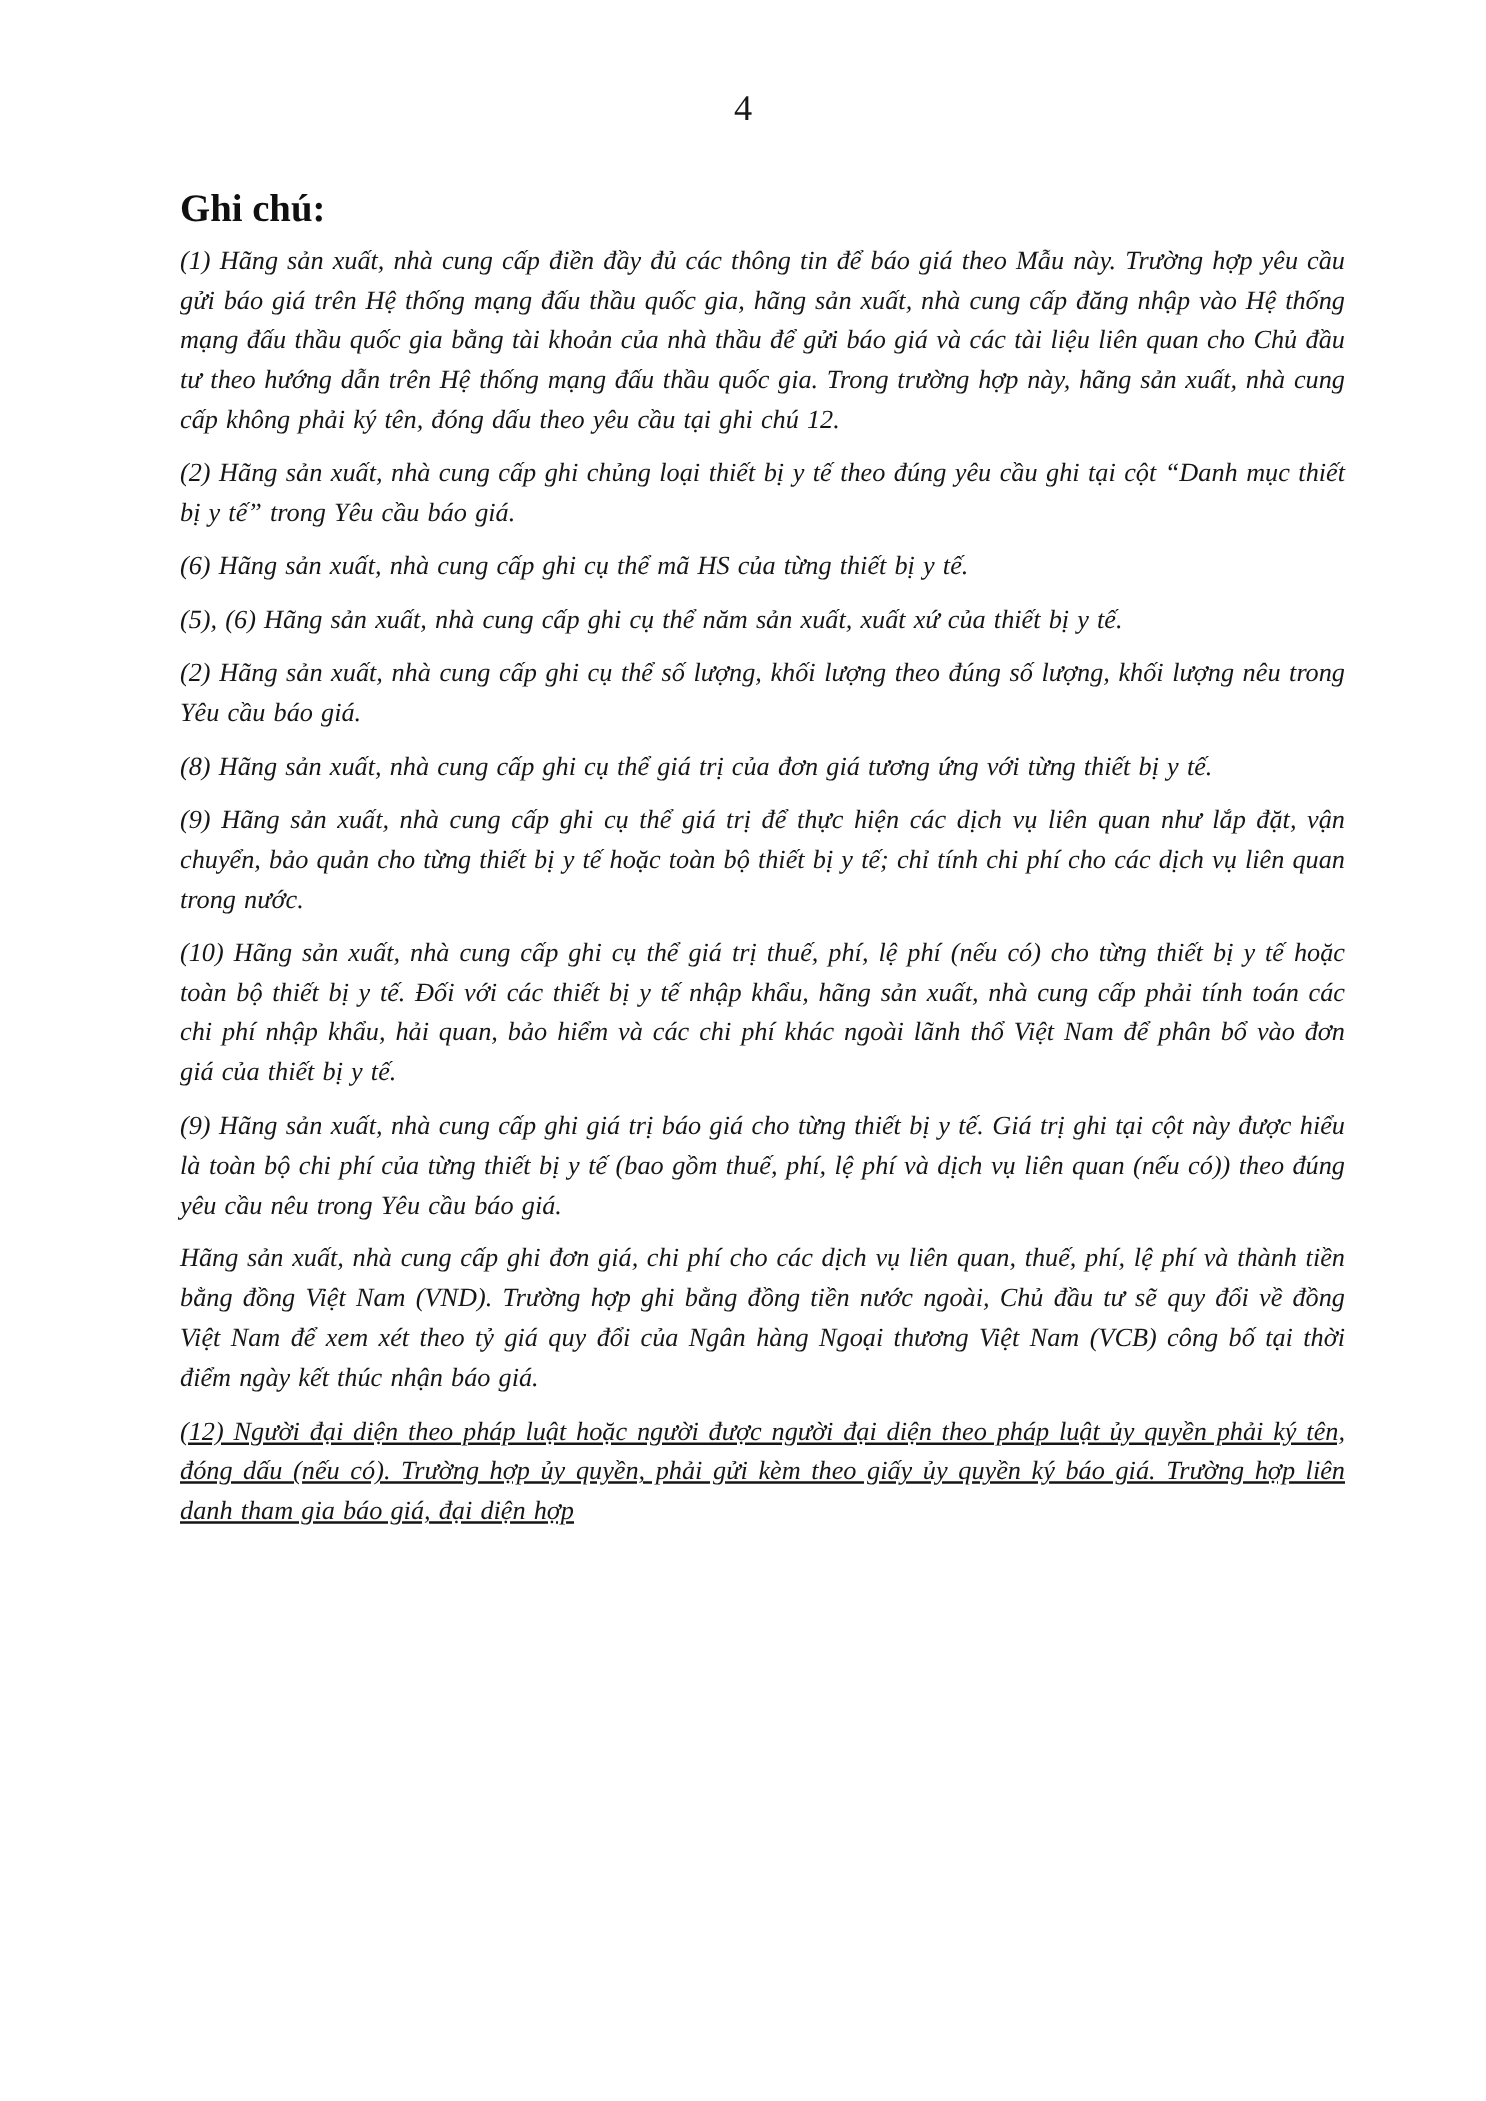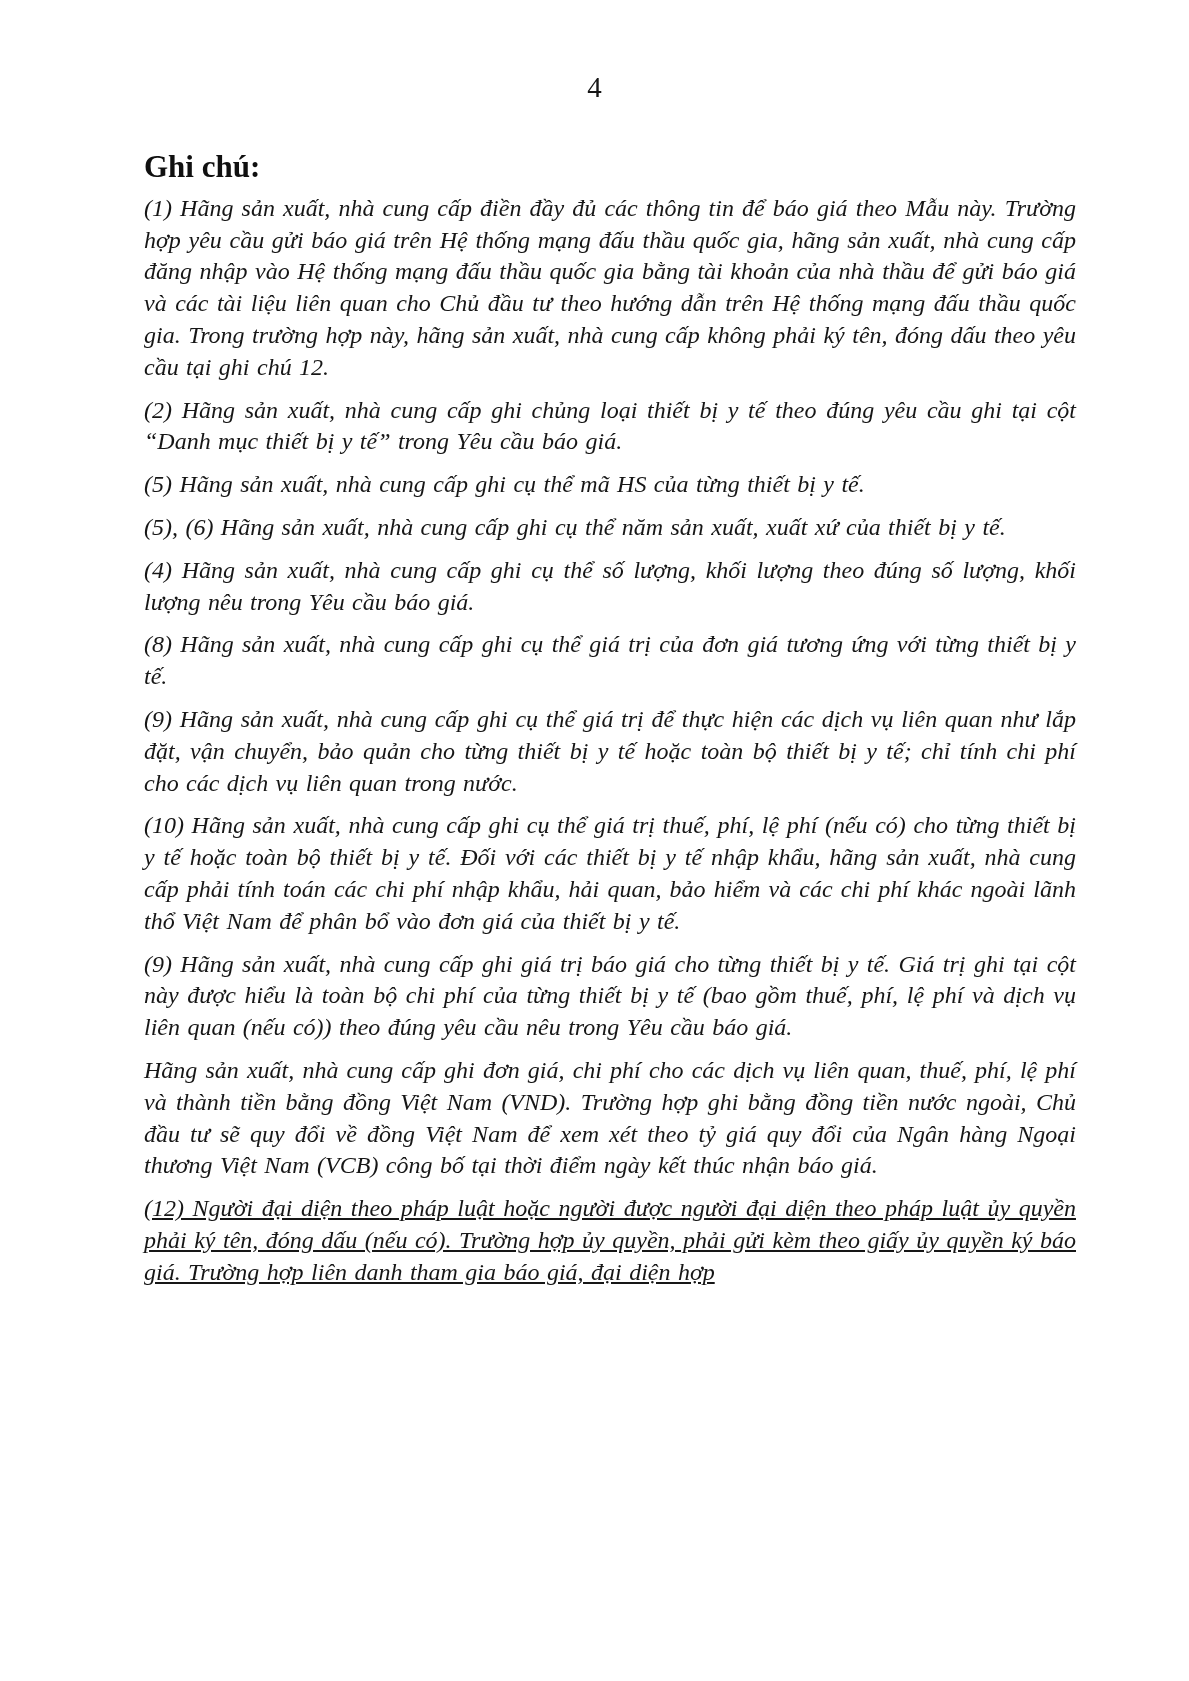--- a/index.html
+++ b/index.html
@@ -32,21 +32,21 @@
     width: 932px;
   }
   .notes-heading {
     font-size: 31px;
     font-weight: bold;
     line-height: 34px;
     margin-bottom: 9px;
     color: #101010;
   }
   p.note {
-    font-size: 24px;
+    font-size: 21px;
     font-style: italic;
     line-height: 31.8px;
     text-align: justify;
     margin-bottom: 11px;
     color: #161616;
     word-spacing: 0.06em;
   }
   p.note:last-child { margin-bottom: 0; text-decoration: underline; }
 </style>
 </head>
@@ -55,23 +55,23 @@
 <div class="page">
 
   <div class="page-number">4</div>
 
   <div class="content">
 
     <div class="notes-heading">Ghi chú:</div>
 
     <p class="note">(1) Hãng sản xuất, nhà cung cấp điền đầy đủ các thông tin để báo giá theo Mẫu này. Trường hợp yêu cầu gửi báo giá trên Hệ thống mạng đấu thầu quốc gia, hãng sản xuất, nhà cung cấp đăng nhập vào Hệ thống mạng đấu thầu quốc gia bằng tài khoản của nhà thầu để gửi báo giá và các tài liệu liên quan cho Chủ đầu tư theo hướng dẫn trên Hệ thống mạng đấu thầu quốc gia. Trong trường hợp này, hãng sản xuất, nhà cung cấp không phải ký tên, đóng dấu theo yêu cầu tại ghi chú 12.</p>
     <p class="note">(2) Hãng sản xuất, nhà cung cấp ghi chủng loại thiết bị y tế theo đúng yêu cầu ghi tại cột “Danh mục thiết bị y tế” trong Yêu cầu báo giá.</p>
-    <p class="note">(5) Hãng sản xuất, nhà cung cấp ghi cụ thể mã HS của từng thiết bị y tế.</p>
+    <p class="note">(6) Hãng sản xuất, nhà cung cấp ghi cụ thể mã HS của từng thiết bị y tế.</p>
     <p class="note">(5), (6) Hãng sản xuất, nhà cung cấp ghi cụ thể năm sản xuất, xuất xứ của thiết bị y tế.</p>
-    <p class="note">(4) Hãng sản xuất, nhà cung cấp ghi cụ thể số lượng, khối lượng theo đúng số lượng, khối lượng nêu trong Yêu cầu báo giá.</p>
+    <p class="note">(2) Hãng sản xuất, nhà cung cấp ghi cụ thể số lượng, khối lượng theo đúng số lượng, khối lượng nêu trong Yêu cầu báo giá.</p>
     <p class="note">(8) Hãng sản xuất, nhà cung cấp ghi cụ thể giá trị của đơn giá tương ứng với từng thiết bị y tế.</p>
     <p class="note">(9) Hãng sản xuất, nhà cung cấp ghi cụ thể giá trị để thực hiện các dịch vụ liên quan như lắp đặt, vận chuyển, bảo quản cho từng thiết bị y tế hoặc toàn bộ thiết bị y tế; chỉ tính chi phí cho các dịch vụ liên quan trong nước.</p>
     <p class="note">(10) Hãng sản xuất, nhà cung cấp ghi cụ thể giá trị thuế, phí, lệ phí (nếu có) cho từng thiết bị y tế hoặc toàn bộ thiết bị y tế. Đối với các thiết bị y tế nhập khẩu, hãng sản xuất, nhà cung cấp phải tính toán các chi phí nhập khẩu, hải quan, bảo hiểm và các chi phí khác ngoài lãnh thổ Việt Nam để phân bổ vào đơn giá của thiết bị y tế.</p>
     <p class="note">(9) Hãng sản xuất, nhà cung cấp ghi giá trị báo giá cho từng thiết bị y tế. Giá trị ghi tại cột này được hiểu là toàn bộ chi phí của từng thiết bị y tế (bao gồm thuế, phí, lệ phí và dịch vụ liên quan (nếu có)) theo đúng yêu cầu nêu trong Yêu cầu báo giá.</p>
     <p class="note">Hãng sản xuất, nhà cung cấp ghi đơn giá, chi phí cho các dịch vụ liên quan, thuế, phí, lệ phí và thành tiền bằng đồng Việt Nam (VND). Trường hợp ghi bằng đồng tiền nước ngoài, Chủ đầu tư sẽ quy đổi về đồng Việt Nam để xem xét theo tỷ giá quy đổi của Ngân hàng Ngoại thương Việt Nam (VCB) công bố tại thời điểm ngày kết thúc nhận báo giá.</p>
     <p class="note">(12) Người đại diện theo pháp luật hoặc người được người đại diện theo pháp luật ủy quyền phải ký tên, đóng dấu (nếu có). Trường hợp ủy quyền, phải gửi kèm theo giấy ủy quyền ký báo giá. Trường hợp liên danh tham gia báo giá, đại diện hợp</p>
 
   </div>
 </div>
 

